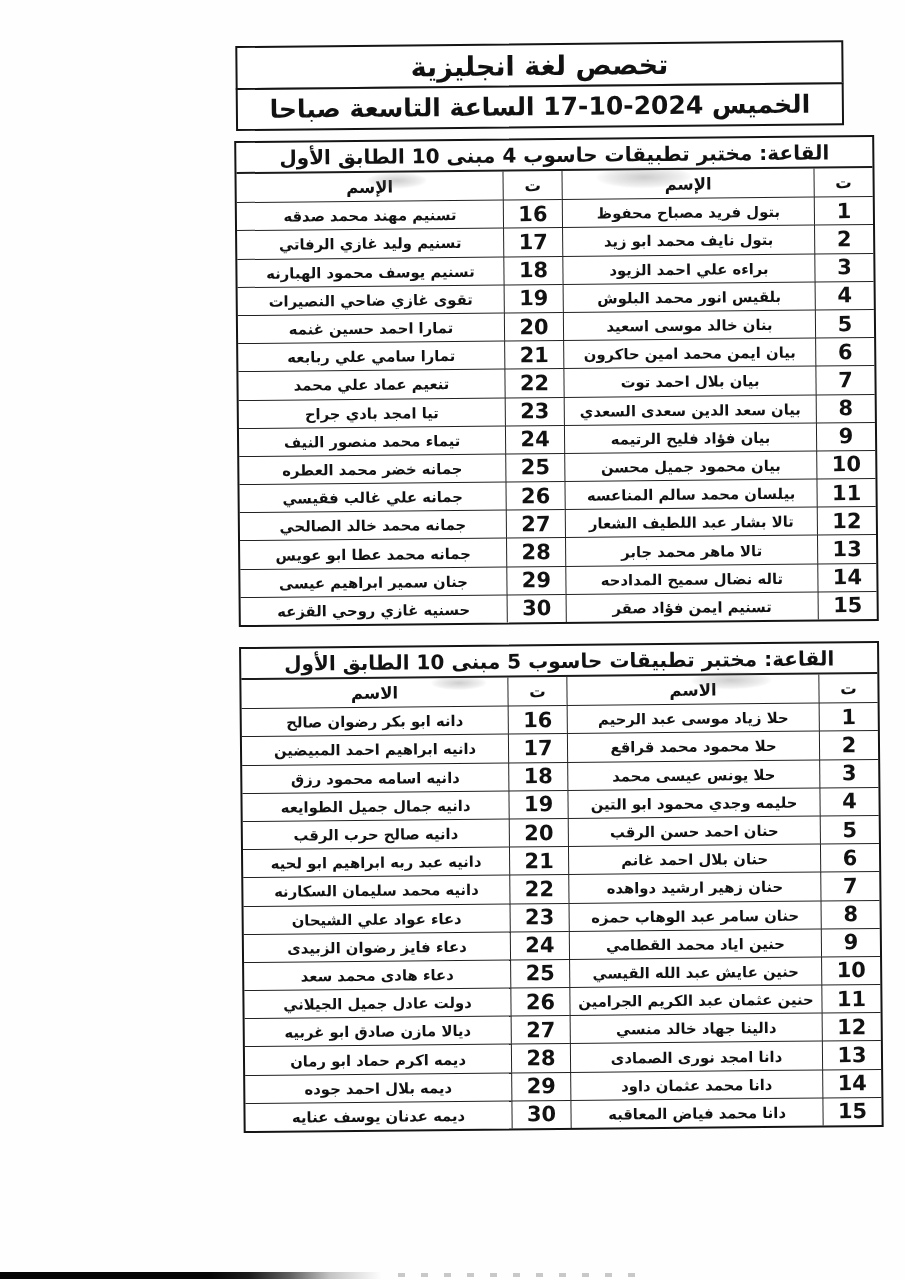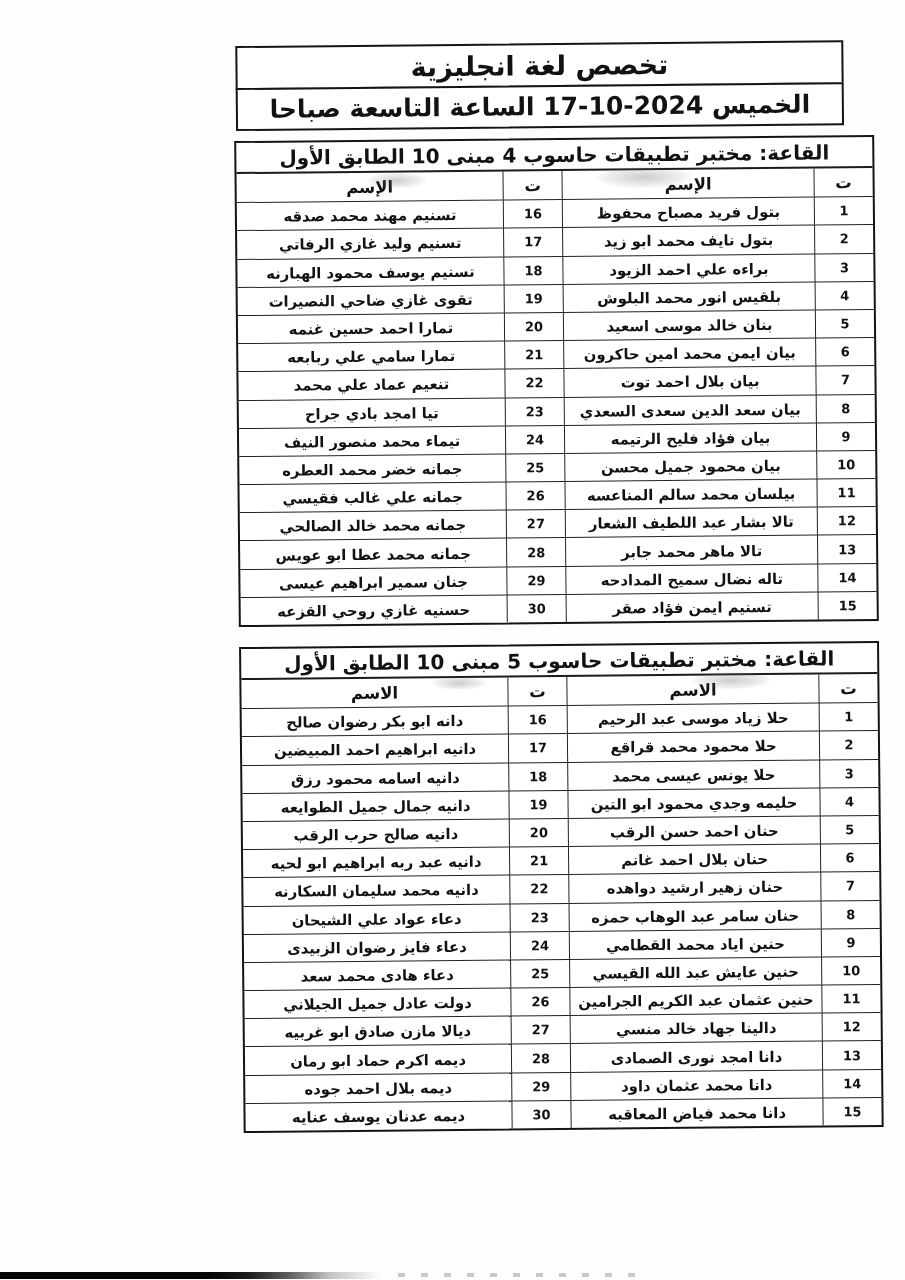--- a/index.html
+++ b/index.html
@@ -41,21 +41,21 @@
     grid-auto-rows:28.2px;
   }
   .t-grid .cell{
     display:flex;align-items:center;justify-content:center;
     border-top:1.6px solid #222;border-left:1.7px solid #222;
     font-weight:700;overflow:hidden;white-space:nowrap;
     direction:rtl;
   }
   .t-grid .cell.edge{border-left:none;}
   .t-grid .cell.head{font-size:16.5px;border-top:none;}
-  .t-grid .cell.num{font-size:13px;font-family:"DejaVu Sans","Liberation Sans",sans-serif;}
+  .t-grid .cell.num{font-size:21px;font-family:"DejaVu Sans","Liberation Sans",sans-serif;}
   .t-grid .cell.name{font-size:14.8px;padding:0 5px;}
   
   .smudge{
     position:absolute;border-radius:50%;
     background:radial-gradient(ellipse at center, rgba(90,90,90,.30), rgba(120,120,120,.12) 55%, rgba(255,255,255,0) 75%);
     filter:blur(.6px);pointer-events:none;
   }
   
   .scan-bar{
     position:absolute;left:0;bottom:1px;width:402px;height:7px;

